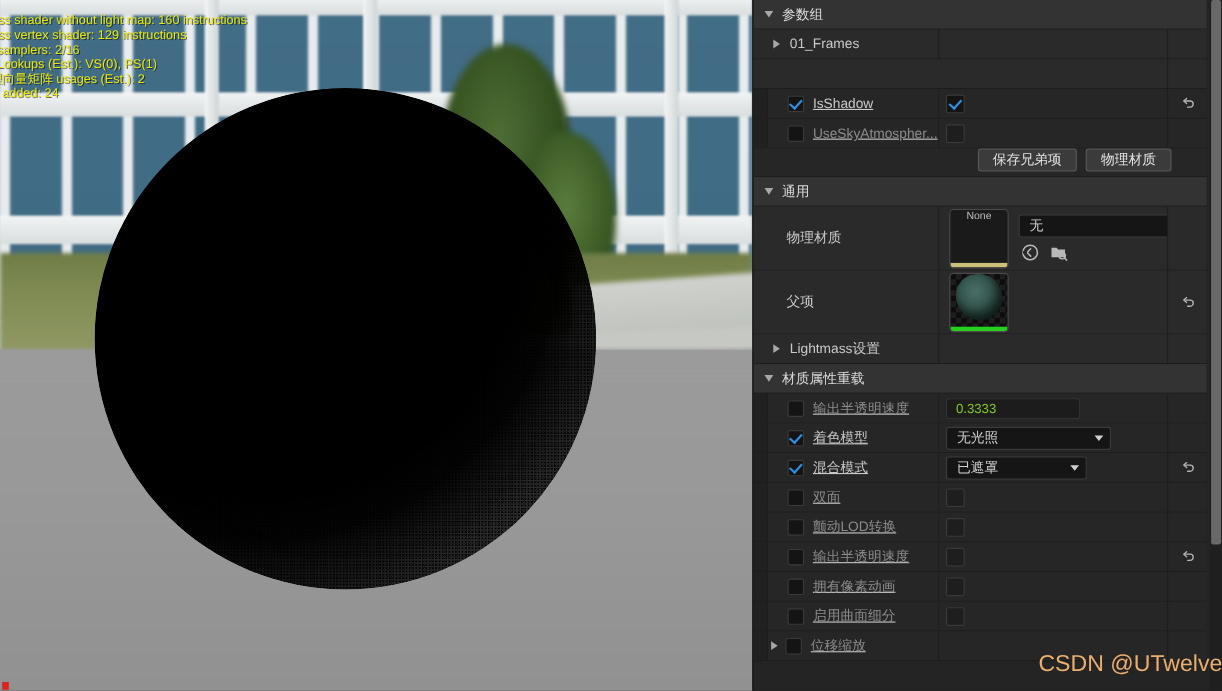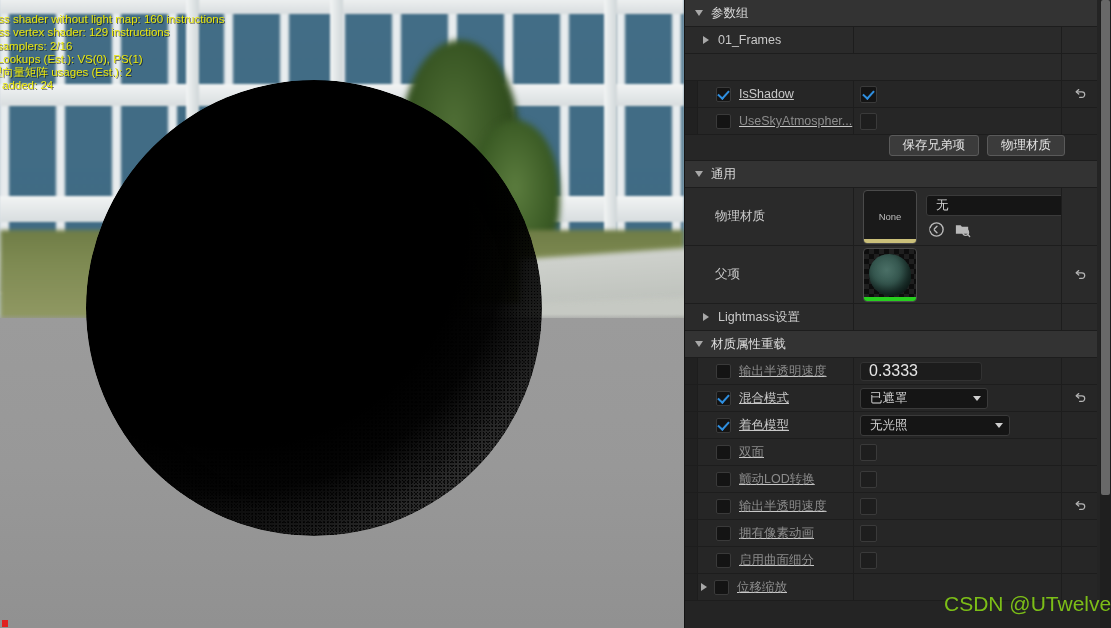--- a/index.html
+++ b/index.html
@@ -223,21 +223,21 @@
     content: ""; position: absolute;
     left: 4px; top: 1px; width: 5px; height: 9px;
     border: solid #2f8fe0; border-width: 0 2.2px 2.2px 0;
     transform: rotate(42deg);
   }
 
   .numfield {
     width: 122px; height: 19px;
     background: #1c1c1c; border: 1px solid #323232; border-radius: 3px;
     display: flex; align-items: center; padding-left: 8px;
-    color: #e5e5e5; font-size: 16px;
+    color: #84cc16; font-size: 12px;
   }
 
   .combo {
     height: 21px;
     background: #151515; border: 1px solid #3a3a3a; border-radius: 3px;
     display: flex; align-items: center; justify-content: space-between;
     padding: 0 6px 0 9px;
     color: #d2d2d2; font-size: 12.5px;
   }
   .combo .chev {
@@ -261,21 +261,21 @@
   }
 
   .reset-ico { width: 14px; height: 14px; opacity: .85; }
 
   
   .assetwrap { display: flex; align-items: center; gap: 9px; }
   .thumb {
     width: 54px; height: 54px; border-radius: 4px;
     border: 1px solid #4a4a4a;
     position: relative; overflow: hidden;
-    display: flex; align-items: center; justify-content: center;
+    display: flex; justify-content: center;
     flex: 0 0 54px;
   }
   .thumb.none { background: #1a1a1a; color: #bdbdbd; font-size: 9.5px; }
   .thumb .bar { position: absolute; left: 0; bottom: 0; width: 100%; height: 4px; }
   .thumb.vol {
     background-image:
       linear-gradient(45deg, #1f1f1f 25%, transparent 25%, transparent 75%, #1f1f1f 75%),
       linear-gradient(45deg, #1f1f1f 25%, #0d0d0d 25%, #0d0d0d 75%, #1f1f1f 75%);
     background-size: 10px 10px;
     background-position: 0 0, 5px 5px;
@@ -297,21 +297,21 @@
     background: #1f1f1f;
   }
   #scroll-thumb {
     position: absolute; right: 1px; top: 0;
     width: 9px; height: 495px;
     background: #686868; border-radius: 2px;
   }
 
   #watermark {
     position: absolute; left: 944px; top: 592px;
-    color: #84cc16; font-size: 21px;
+    color: #fdba74; font-size: 21px;
     font-family: "Liberation Sans", "DejaVu Sans", sans-serif;
     opacity: .92; white-space: nowrap;
     pointer-events: none;
   }
 </style>
 </head>
 <body>
 
 <div id="app">
 
@@ -492,54 +492,54 @@
         <div class="valcell">
           <div class="numfield">0.3333</div>
         </div>
         <div class="resetcell"></div>
       </div>
 
       <div class="row alt">
         <div class="indent"></div>
         <div class="namecell" style="flex:0 0 156px">
           <span class="cb on big"></span>
+          <span class="lbl">着色模型</span>
+        </div>
+        <div class="valcell">
+          <div class="combo" style="width:150px">
+            <span>无光照</span>
+            <span class="chev"></span>
+          </div>
+        </div>
+        <div class="resetcell"></div>
+      </div>
+
+      <div class="row alt">
+        <div class="indent"></div>
+        <div class="namecell" style="flex:0 0 156px">
+          <span class="cb on big"></span>
           <span class="lbl">混合模式</span>
         </div>
         <div class="valcell">
           <div class="combo" style="width:128px">
             <span>已遮罩</span>
             <span class="chev"></span>
           </div>
         </div>
         <div class="resetcell">
           <svg class="reset-ico" viewBox="0 0 16 16">
             <path d="M4.3 5.5 H10.2 a3.2 3.2 0 0 1 0 6.4 H7.6" fill="none" stroke="#cfcfcf" stroke-width="1.4" stroke-linecap="round"></path>
             <path d="M6.6 2.9 L3.6 5.5 L6.6 8.1" fill="none" stroke="#cfcfcf" stroke-width="1.4" stroke-linecap="round" stroke-linejoin="round"></path>
           </svg>
         </div>
       </div>
 
       <div class="row alt">
         <div class="indent"></div>
         <div class="namecell" style="flex:0 0 156px">
-          <span class="cb on big"></span>
-          <span class="lbl">着色模型</span>
-        </div>
-        <div class="valcell">
-          <div class="combo" style="width:150px">
-            <span>无光照</span>
-            <span class="chev"></span>
-          </div>
-        </div>
-        <div class="resetcell"></div>
-      </div>
-
-      <div class="row alt">
-        <div class="indent"></div>
-        <div class="namecell" style="flex:0 0 156px">
           <span class="cb big"></span>
           <span class="lbl dim">双面</span>
         </div>
         <div class="valcell">
           <span class="valbox"></span>
         </div>
         <div class="resetcell"></div>
       </div>
 
       <div class="row alt">

